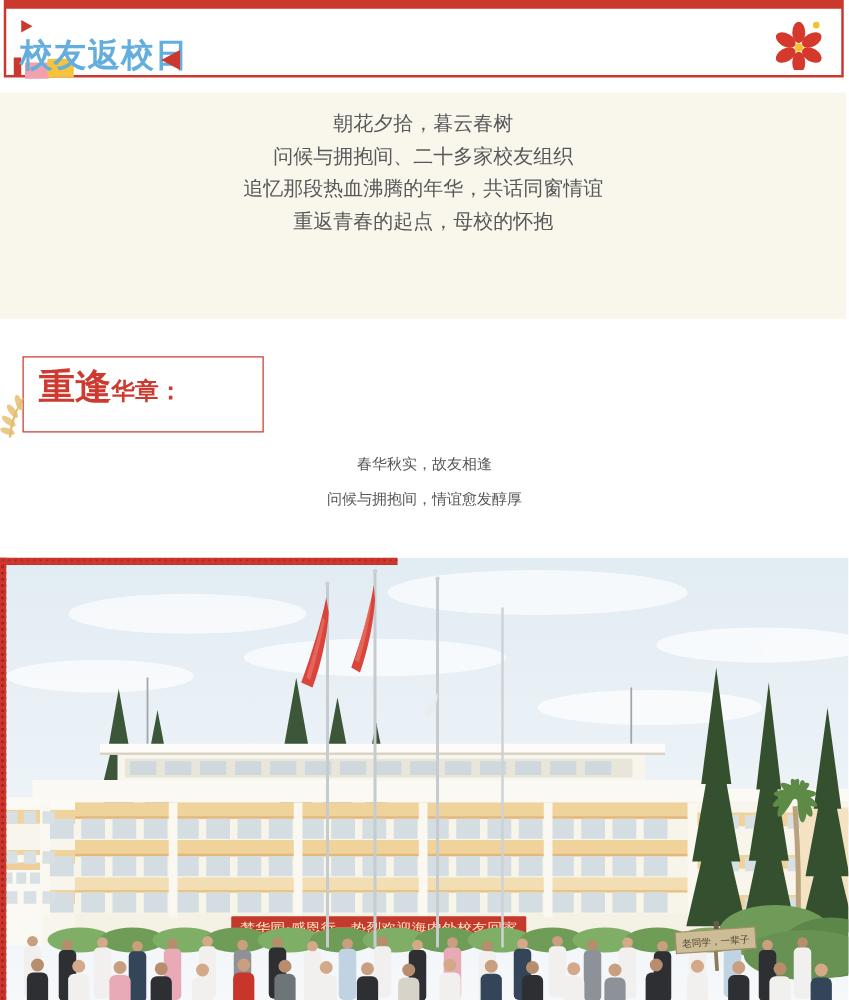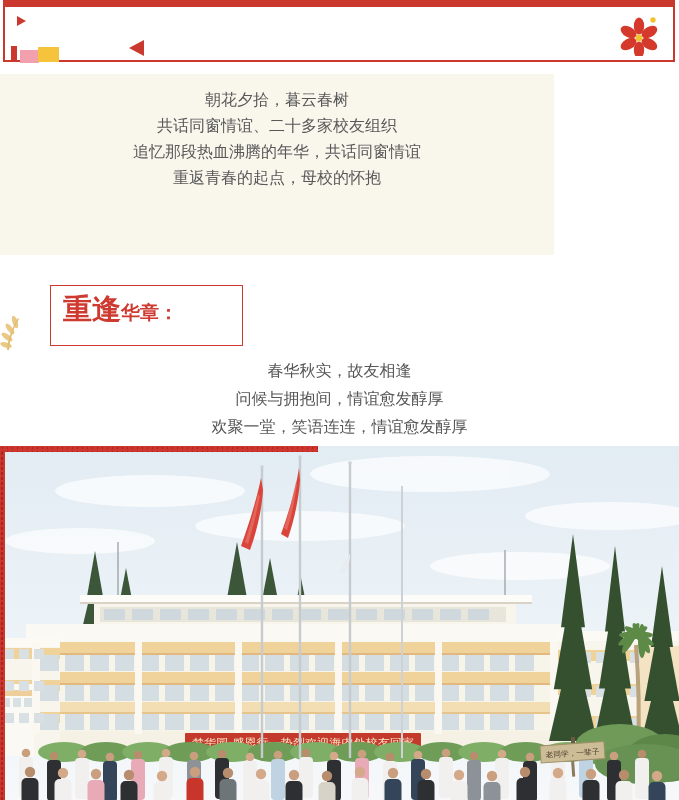--- a/index.html
+++ b/index.html
@@ -14,75 +14,76 @@
   .deco-redbar{position:absolute;left:6px;top:39px;width:6px;height:15px;background:#cb392e;}
   .deco-pink{position:absolute;left:15px;top:43px;width:19px;height:13px;background:#f29fae;}
   .deco-yellow{position:absolute;left:33px;top:40px;width:21px;height:15px;background:#f6c33c;}
   .hdr-title{position:absolute;left:11px;top:20px;font-size:26px;font-weight:900;
        color:#64aedd;letter-spacing:1px;white-space:nowrap;}
   .hdr-tri-after{position:absolute;left:124px;top:33px;width:0;height:0;
        border-top:8px solid transparent;border-bottom:8px solid transparent;border-right:15px solid #cb392e;}
   .hdr-flower{position:absolute;right:13px;top:5px;}
 
   
-  .intro{position:absolute;top:74px;left:0;width:554px;height:181px;background:#f9f7ec;}
+  .intro{position:absolute;top:74px;left:0;width:677px;height:181px;background:#f9f7ec;}
   .intro-lines{padding-top:13px;text-align:center;color:#58585a;font-size:16px;line-height:26px;}
 
   
   .sec-box{position:absolute;top:285px;left:18px;width:193px;height:61px;box-sizing:border-box;
-       border:1.5px solid #cf3a30;background:#ffffff;margin-left:32px;}
+       border:1.5px solid #cf3a30;background:#ffffff;}
   .sec-line1{position:absolute;left:12px;top:4px;white-space:nowrap;color:#cf3a30;}
   .sec-big{font-size:29px;font-weight:900;}
   .sec-small{font-size:19px;font-weight:800;}
   .sec-line2{position:absolute;right:8px;bottom:4px;font-size:21px;font-weight:800;color:#cf3a30;}
   .wheat{position:absolute;left:0px;top:314px;}
 
   
   .bodytxt{position:absolute;top:357px;left:0;width:679px;text-align:center;color:#565656;
-       font-size:16px;line-height:28px;}
+       font-size:12px;line-height:28px;}
 
   
   .photo{position:absolute;top:446px;left:0;width:679px;height:354px;overflow:hidden;}
   .photo svg{position:absolute;top:0;left:0;display:block;}
   .frame-left{position:absolute;left:0;top:0;width:5px;height:354px;background:#cd362c;
        background-image:radial-gradient(#a8251f 1px, rgba(0,0,0,0) 1px);background-size:4px 5px;}
   .frame-top{position:absolute;left:0;top:0;width:318px;height:6px;background:#cd362c;
        background-image:radial-gradient(#a8251f 1px, rgba(0,0,0,0) 1px);background-size:5px 4px;}
 </style>
 </head>
 <body>
 
 <div id="page">
 
   <div class="hdr">
     <span class="hdr-tri-corner"></span>
     <span class="deco-redbar"></span>
     <span class="deco-pink"></span>
     <span class="deco-yellow"></span>
+    <div class="hdr-title">校友返校日</div>
     <span class="hdr-tri-after"></span>
     <svg class="hdr-flower" width="40" height="44" viewBox="0 0 40 44">
       <g transform="translate(19,26)">
         <g fill="#d5392c">
           <ellipse cx="0" cy="-12" rx="5.2" ry="8.6"></ellipse>
           <ellipse cx="0" cy="-12" rx="5.2" ry="8.6" transform="rotate(60)"></ellipse>
           <ellipse cx="0" cy="-12" rx="5.2" ry="8.6" transform="rotate(120)"></ellipse>
           <ellipse cx="0" cy="-12" rx="5.2" ry="8.6" transform="rotate(180)"></ellipse>
           <ellipse cx="0" cy="-12" rx="5.2" ry="8.6" transform="rotate(240)"></ellipse>
           <ellipse cx="0" cy="-12" rx="5.2" ry="8.6" transform="rotate(300)"></ellipse>
         </g>
         <circle cx="0" cy="0" r="3.4" fill="#f2c230"></circle>
       </g>
       <circle cx="33" cy="8" r="2.7" fill="#f2c230"></circle>
     </svg>
   </div>
 
   <div class="intro">
     <div class="intro-lines">
       <div>朝花夕拾，暮云春树</div>
-      <div>共话同窗情谊、二十多家校友组织</div>
+      <div>问候与拥抱间、二十多家校友组织</div>
       <div>追忆那段热血沸腾的年华，共话同窗情谊</div>
       <div>重返青春的起点，母校的怀抱</div>
     </div>
   </div>
 
   <div class="sec-box">
     <div class="sec-line1">
       <span class="sec-big">重逢</span><span class="sec-small">华章：</span>
     </div>
   </div>
@@ -92,21 +93,20 @@
       <ellipse cx="10" cy="15" rx="2.6" ry="6.5" transform="rotate(-38 10 15)"></ellipse>
       <ellipse cx="7" cy="23" rx="2.6" ry="6.5" transform="rotate(-55 7 23)"></ellipse>
       <ellipse cx="6" cy="31" rx="2.6" ry="6.0" transform="rotate(-72 6 31)"></ellipse>
       <path d="M18,4 C12,14 8,24 7,36 L9,36 C10,24 14,13 19,5 Z" fill="#e3bd74"></path>
     </g>
   </svg>
 
   <div class="bodytxt">
     <div>春华秋实，故友相逢</div>
     <div>问候与拥抱间，情谊愈发醇厚</div>
-    <div>欢聚一堂，笑语连连，情谊愈发醇厚</div>
   </div>
 
   <div class="photo">
     <svg id="scene" width="679" height="354" viewBox="0 0 679 354">
       <defs>
         <linearGradient id="sky" x1="0" y1="0" x2="0" y2="1">
           <stop offset="0" stop-color="#e2ecf3"></stop>
           <stop offset="0.6" stop-color="#eef4f8"></stop>
           <stop offset="1" stop-color="#f6f8fa"></stop>
         </linearGradient>

